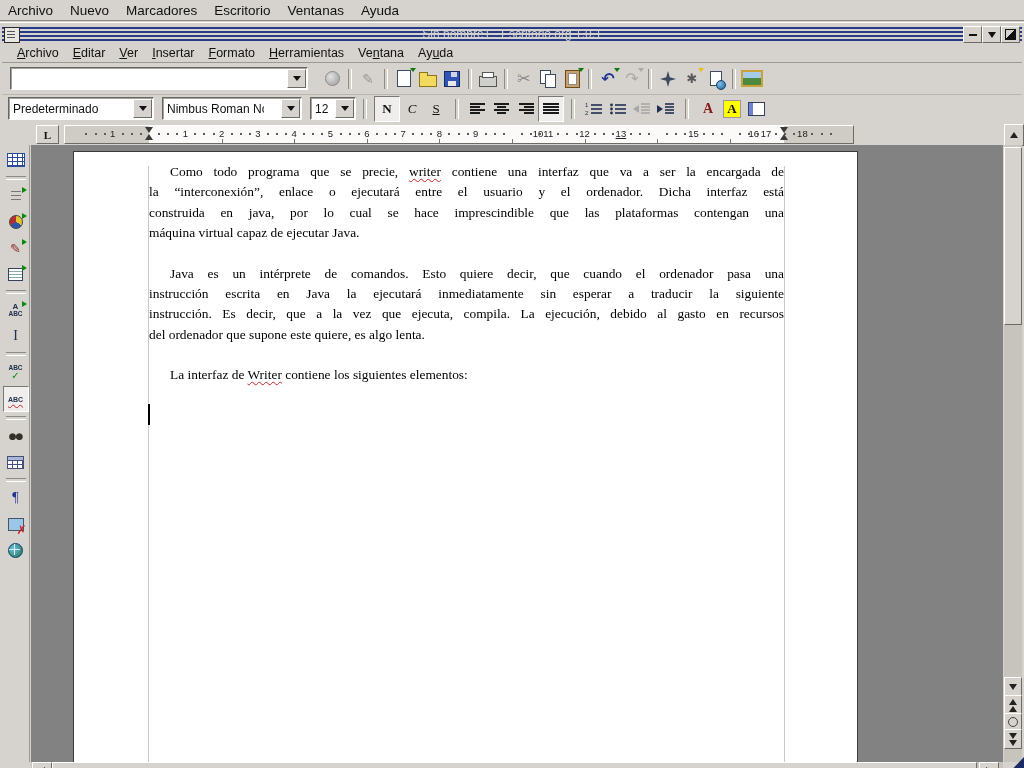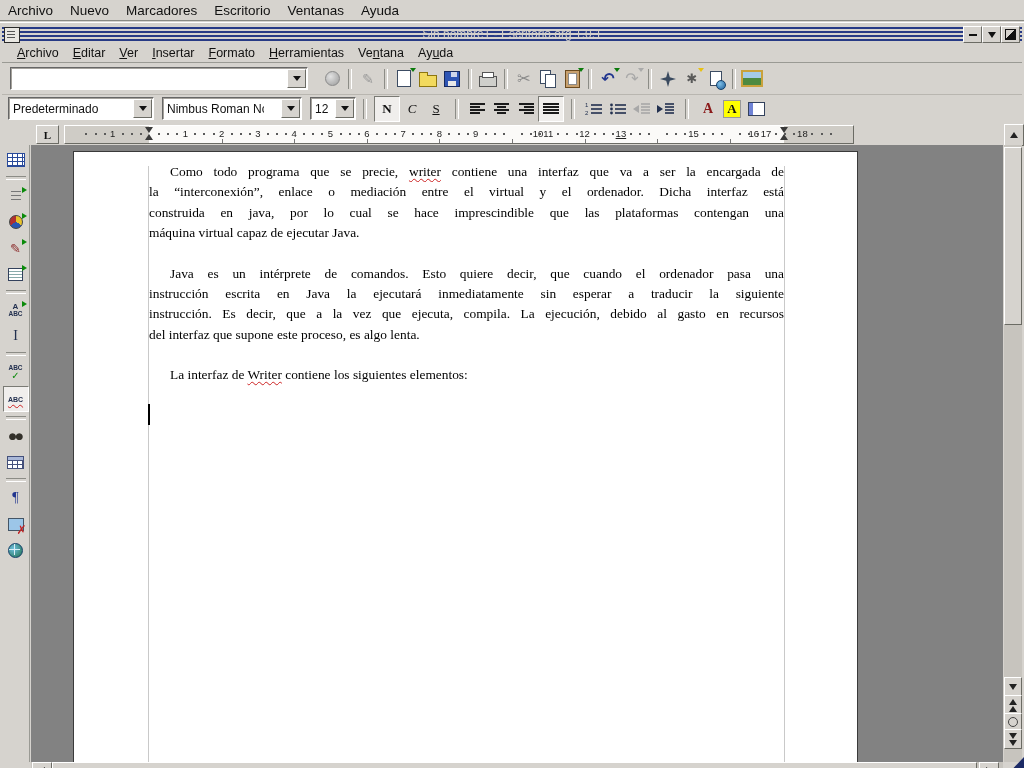--- a/index.html
+++ b/index.html
@@ -548,29 +548,29 @@
       </div>
   </div>
 
   <div id="docview" class="abs">
     <div id="page">
       <span class="boundary" style="left:74px"></span>
       <span class="boundary" style="left:710px"></span>
       <div id="doc-text">
           <div class="dpara">
             <div class="dline j ind"><span>Como todo programa que se precie, </span><span class="wavy-red">writer</span><span> contiene una interfaz que va a ser la encargada de</span></div>
-            <div class="dline j"><span>la “interconexión”, enlace o mediación entre el virtual y el ordenador. Dicha interfaz está</span></div>
+            <div class="dline j"><span>la “interconexión”, enlace o ejecutará entre el usuario y el ordenador. Dicha interfaz está</span></div>
             <div class="dline j"><span>construida en java, por lo cual se hace imprescindible que las plataformas contengan una</span></div>
             <div class="dline"><span>máquina virtual capaz de ejecutar Java.</span></div>
           </div>
           <div class="dpara">
             <div class="dline j ind"><span>Java es un intérprete de comandos. Esto quiere decir, que cuando el ordenador pasa una</span></div>
             <div class="dline j"><span>instrucción escrita en Java la ejecutará inmediatamente sin esperar a traducir la siguiente</span></div>
             <div class="dline j"><span>instrucción. Es decir, que a la vez que ejecuta, compila. La ejecución, debido al gasto en recursos</span></div>
-            <div class="dline"><span>del interfaz que supone este proceso, es algo lenta.</span></div>
+            <div class="dline"><span>del ordenador que supone este quiere, es algo lenta.</span></div>
           </div>
           <div class="dpara">
             <div class="dline ind"><span>La interfaz de </span><span class="wavy-red">Writer</span><span> contiene los siguientes elementos:</span></div>
           </div>
         </div>
       <div id="caret"></div>
     </div>
   </div>
 
   <div id="vscroll" class="abs">

